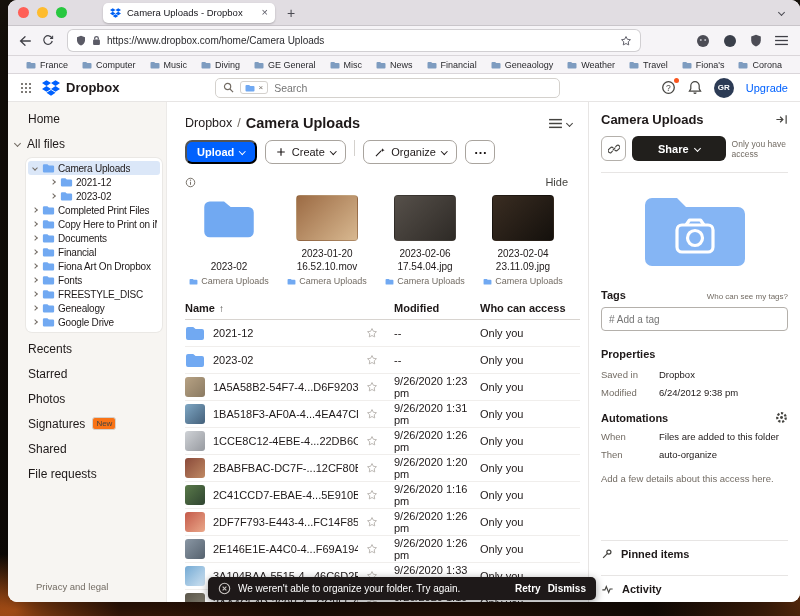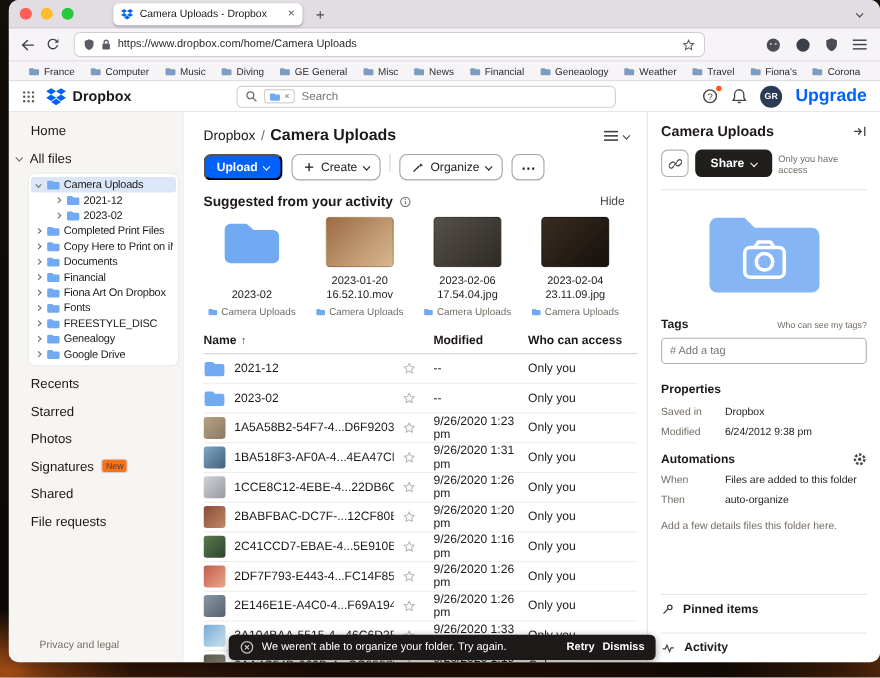--- a/index.html
+++ b/index.html
@@ -36,21 +36,21 @@
 
 .dbheader{height:28px;background:#fff;border-bottom:1px solid #e7e5e4;display:flex;align-items:center;padding:0 12px;gap:10px;flex:none}
 .brand{display:flex;align-items:center;gap:6px;font-size:13px;font-weight:700;color:#1e1919}
 .searchbar{width:345px;height:20px;border:1px solid #d4d1cd;border-radius:5px;display:flex;align-items:center;gap:6px;padding:0 7px;margin-left:86px;background:#fff}
 .search-chip{display:flex;align-items:center;gap:3px;border:1px solid #d4d1cd;border-radius:3px;padding:1px 4px;font-size:8px;color:#736c64}
 .search-input{border:0;outline:0;flex:1;font-size:10.5px;color:#1e1919;background:transparent;min-width:0}
 .hdr-right{margin-left:auto;display:flex;align-items:center;gap:12px}
 .help-wrap{position:relative;display:flex}
 .help-dot{position:absolute;top:-2px;right:-3px;width:5px;height:5px;border-radius:50%;background:#fa551e}
 .avatar{width:20px;height:20px;border-radius:50%;background:#2c3b55;color:#fff;font-size:8px;font-weight:700;display:flex;align-items:center;justify-content:center}
-.upgrade{color:#0061fe;font-size:16px;font-weight:700}
+.upgrade{color:#0061fe;font-size:11px;font-weight:400}
 
 
 .content{flex:1;display:flex;min-height:0;position:relative}
 
 
 .sidebar{width:158px;background:#f7f5f2;padding-top:4px;position:relative;flex:none;display:flex;flex-direction:column}
 .side-link{height:25px;display:flex;align-items:center;padding-left:20px;font-size:12px;color:#1e1919;gap:7px}
 .allfiles-chev{color:#736c64;display:flex;margin-left:-13px}
 .tree{margin:2px 4px 4px 18px;background:#fff;border-radius:6px;padding:3px 2px;box-shadow:0 0 0 1px rgba(0,0,0,.05)}
 .tree-row{height:14px;display:flex;align-items:center;gap:3px;padding:0 3px;font-size:10px;color:#1e1919}
@@ -100,21 +100,21 @@
 .row-folder{width:20px;height:16px;fill:#71a9f2;flex:none}
 .fname-text{white-space:nowrap;overflow:hidden}
 .row-star{margin-left:auto;margin-right:16px;flex:none}
 
 
 .details{width:212px;flex:none;border-left:1px solid #e7e5e4;background:#fff;display:flex;flex-direction:column;padding:10px 12px 0}
 .det-title-row{display:flex;align-items:center}
 .det-title{font-size:13px;font-weight:700;color:#1e1919;flex:1}
 .share-row{display:flex;align-items:center;gap:6px;margin-top:9px;padding-bottom:11px;border-bottom:1px solid #e7e5e4}
 .link-btn{width:25px;height:25px;border:1px solid #b4b0ab;border-radius:6px;display:flex;align-items:center;justify-content:center;flex:none}
-.share-btn{height:25px;background:#211f1c;border-radius:6px;color:#fff;display:flex;align-items:center;gap:6px;padding:0 14px;font-size:11px;font-weight:600;flex:none}
+.share-btn{height:25px;background:#211f1c;border-radius:6px;color:#fff;display:flex;align-items:center;gap:6px;padding:0 26px;font-size:11px;font-weight:600;flex:none}
 .access-note{font-size:8.5px;color:#736c64}
 .info-row{display:flex;align-items:center;gap:6px;margin-top:10px;font-size:11px;font-weight:600;color:#1e1919}
 .big-folder{margin:16px auto 4px;display:block}
 .tags-row{display:flex;align-items:baseline;margin-top:12px}
 .sec-title{font-size:11px;font-weight:700;color:#1e1919}
 .tags-link{margin-left:auto;font-size:8px;color:#736c64}
 .tag-input{margin-top:6px;width:100%;height:24px;border:1px solid #b4b0ab;border-radius:4px;padding:0 7px;font-size:10px;color:#1e1919;outline:none;font-family:inherit}
 .props{margin-top:13px}
 .prop-row{display:grid;grid-template-columns:58px 1fr;font-size:9.5px;margin-top:7px}
 .prop-label{color:#736c64}
@@ -546,21 +546,20 @@
                 <path d="M2.5 11.5 9 5" stroke="#1e1919" stroke-width="1.4"></path>
                 <path d="M11 1.5l.7 1.8 1.8.7-1.8.7-.7 1.8-.7-1.8-1.8-.7 1.8-.7z" fill="#1e1919"></path>
               </svg>
             <span>Organize</span>
               <i class="chev"></i>
           </button>
           <button class="btn btn-outline btn-more">⋯</button>
         </div>
 
         <div class="sug-row">
-          <span class="sug-title">Suggested from your activity</span>
           <svg width="11" height="11" viewBox="0 0 14 14">
               <circle cx="7" cy="7" r="5.4" fill="none" stroke="#736c64" stroke-width="1.2"></circle>
               <rect x="6.4" y="6" width="1.2" height="4" fill="#736c64"></rect>
               <circle cx="7" cy="4" r=".9" fill="#736c64"></circle>
             </svg>
           <span class="hide-btn">Hide</span>
         </div>
 
         <div class="cards">
 
@@ -832,21 +831,21 @@
           </span>
         </div>
         <div class="prop-row">
           <span class="prop-label">When</span>
           <span class="prop-value">Files are added to this folder</span>
         </div>
         <div class="prop-row">
           <span class="prop-label">Then</span>
           <span class="prop-value">auto-organize</span>
         </div>
-        <div class="desc-hint">Add a few details files this folder here.</div>
+        <div class="desc-hint">Add a few details about this access here.</div>
         <div class="bottom-row pinned-row">
           <svg width="12" height="12" viewBox="0 0 14 14">
               <g stroke="#454440" stroke-width="1.4" fill="none">
                 <circle cx="9.2" cy="4.8" r="2.4"></circle>
                 <path d="M7.4 6.6 2.5 11.5"></path>
               </g>
             </svg>
           <span>Pinned items</span>
         </div>
         <div class="bottom-row activity-row">

